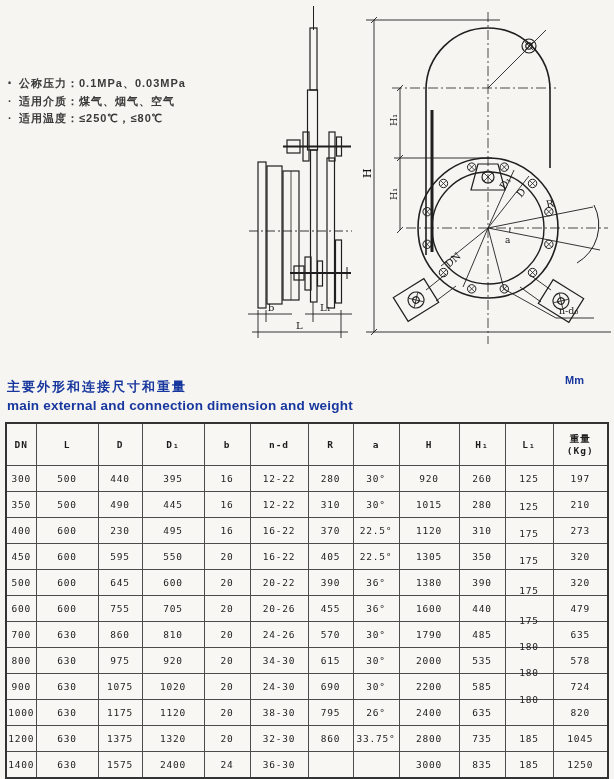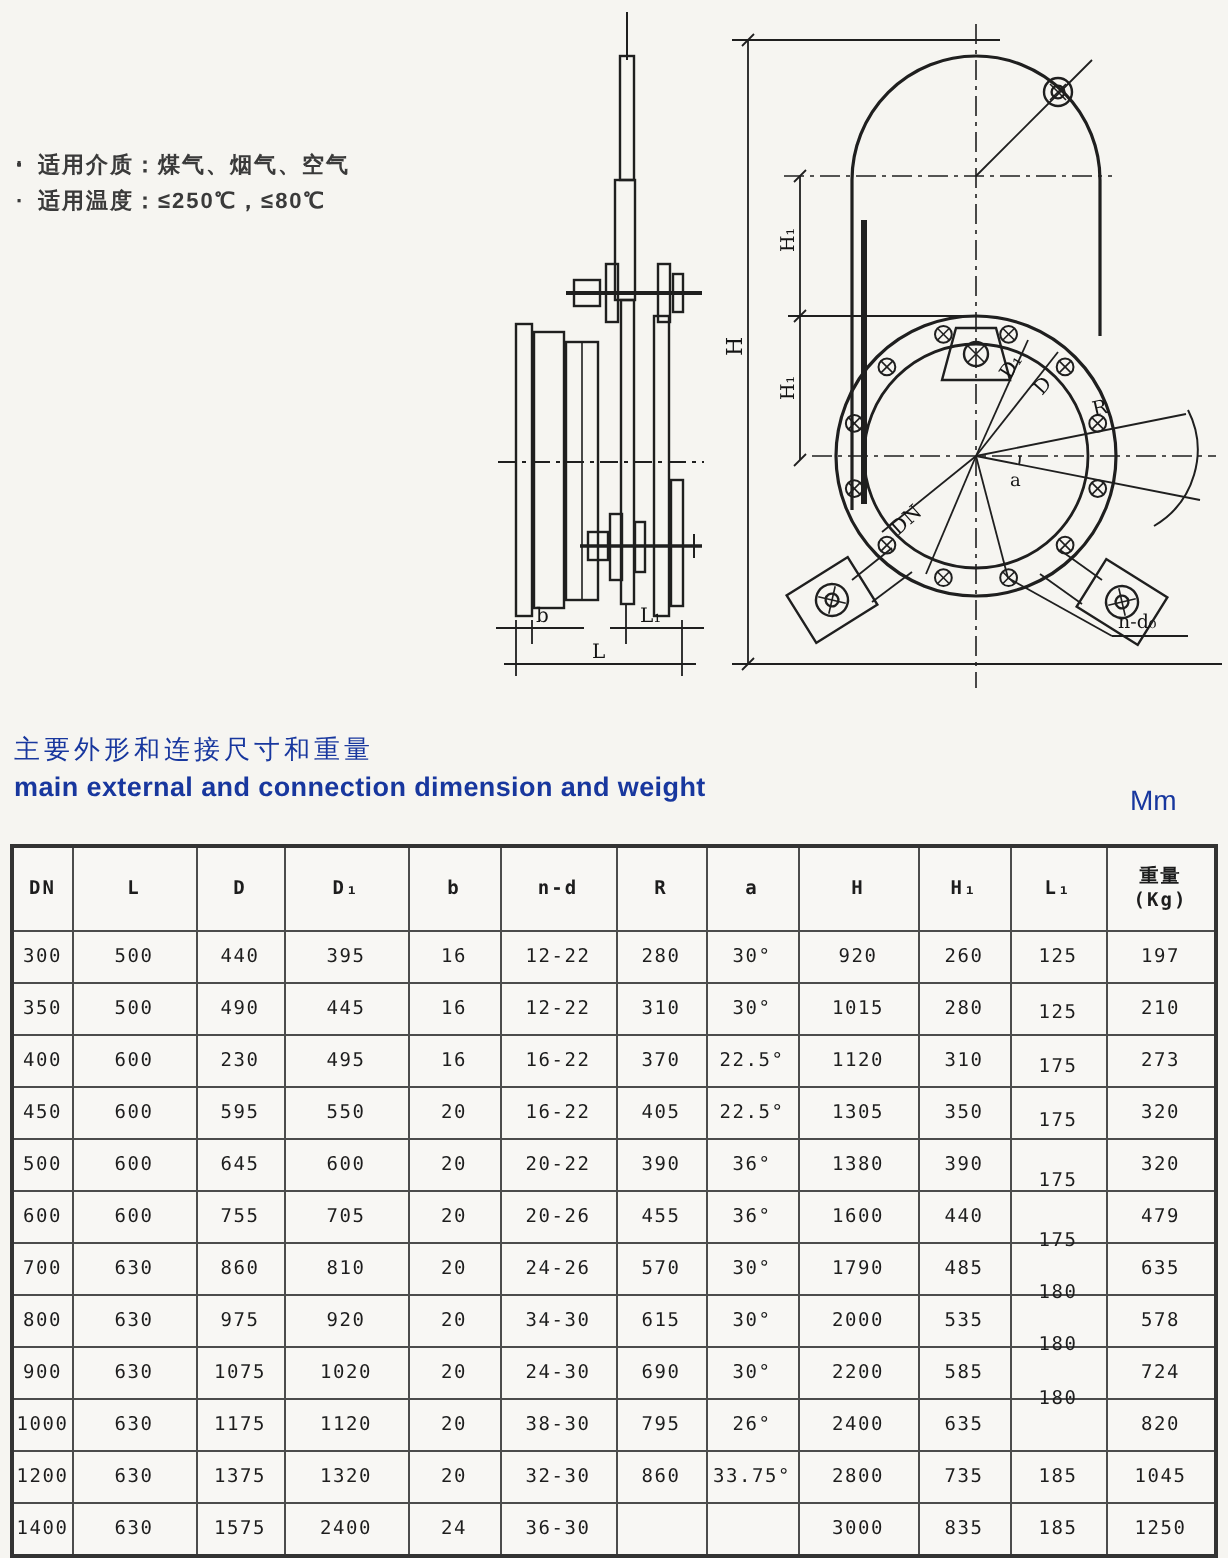--- a/index.html
+++ b/index.html
@@ -8,23 +8,23 @@
   
   .features{position:absolute;left:8px;top:74px;width:242px;color:#3a3a3a;
             font-size:11px;font-weight:bold;line-height:16.5px;letter-spacing:1px;}
   .feature-item{position:relative;padding-left:11px;margin:0 0 1px 0;}
   .feature-item .bullet{position:absolute;left:0;top:0;}
   
   .drawing{position:absolute;top:0;left:0;}
   svg text{font-family:"DejaVu Serif","Liberation Serif",serif;fill:#141414;}
   
   .sec-title{position:absolute;left:7px;top:366px;color:#18379e;}
-  .sec-title .zh{font-size:13px;font-weight:normal;letter-spacing:2px;}
+  .sec-title .zh{font-size:13px;font-weight:bold;letter-spacing:2px;margin-top:12px;}
   .sec-title .en{font-size:13.5px;font-weight:bold;margin-top:2px;letter-spacing:.2px;}
-  .unit-note{position:absolute;left:565px;top:392px;font-size:14px;font-weight:normal;color:#18379e;}
+  .unit-note{position:absolute;left:565px;top:374px;font-size:11px;font-weight:bold;color:#18379e;}
   
   .dim-table{position:absolute;left:5px;top:422px;width:602px;border-collapse:collapse;
              table-layout:fixed;background:#f8f7f4;}
   .dim-table th,.dim-table td{border:1px solid #4c4c4c;text-align:center;vertical-align:middle;
              font-family:"DejaVu Sans Mono","DejaVu Sans",monospace;color:#1d1d1d;
              padding:0;overflow:visible;}
   .dim-table{border:2px solid #333;}
   .dim-table th{height:41px;font-size:9.5px;font-weight:bold;letter-spacing:1px;white-space:pre-line;line-height:12px;}
   .dim-table td{height:25px;font-size:9.5px;letter-spacing:.8px;}
   .dim-table td span{position:relative;display:inline-block;z-index:2;}
@@ -39,21 +39,21 @@
       <span class="bullet">·</span>
       </div>
     <div class="feature-item">
       <span class="bullet">·</span>
       </div>
     <div class="feature-item">
       <span class="bullet">·</span>
       </div>
     <div class="feature-item">
       <span class="bullet">·</span>
-      </div>
+      <span>公称压力：0.1MPa、0.03MPa</span></div>
     <div class="feature-item">
       <span class="bullet">·</span>
       <span>适用介质：煤气、烟气、空气</span></div>
     <div class="feature-item">
       <span class="bullet">·</span>
       <span>适用温度：≤250℃，≤80℃</span></div>
   </div>
 
   <svg class="drawing" style="left:248px;top:0" width="104" height="345" viewBox="248 0 104 345">
     <g stroke="#1f1f1f" fill="none" stroke-width="1.2">

